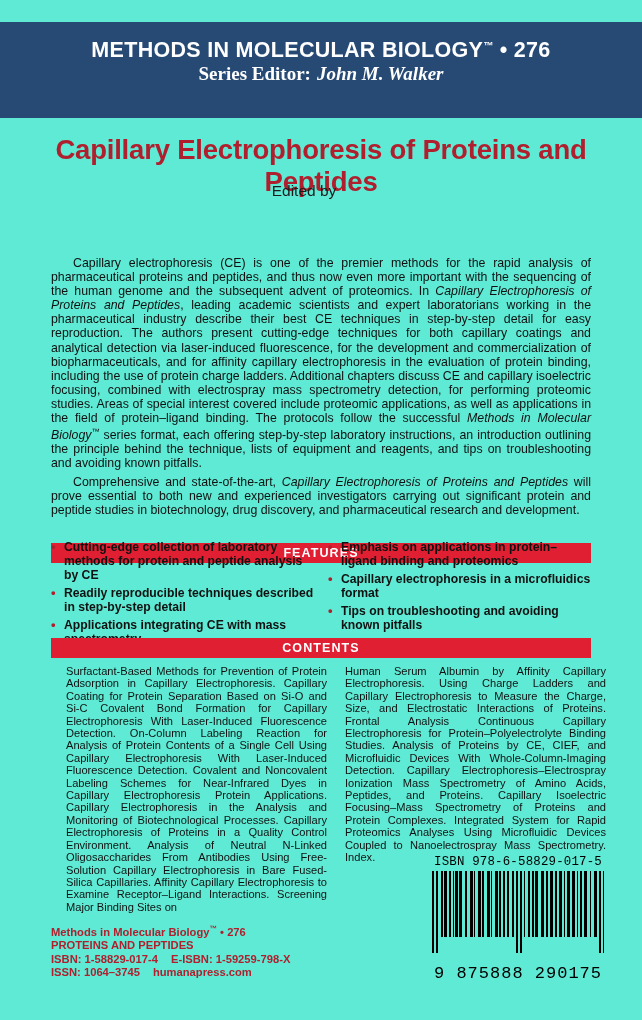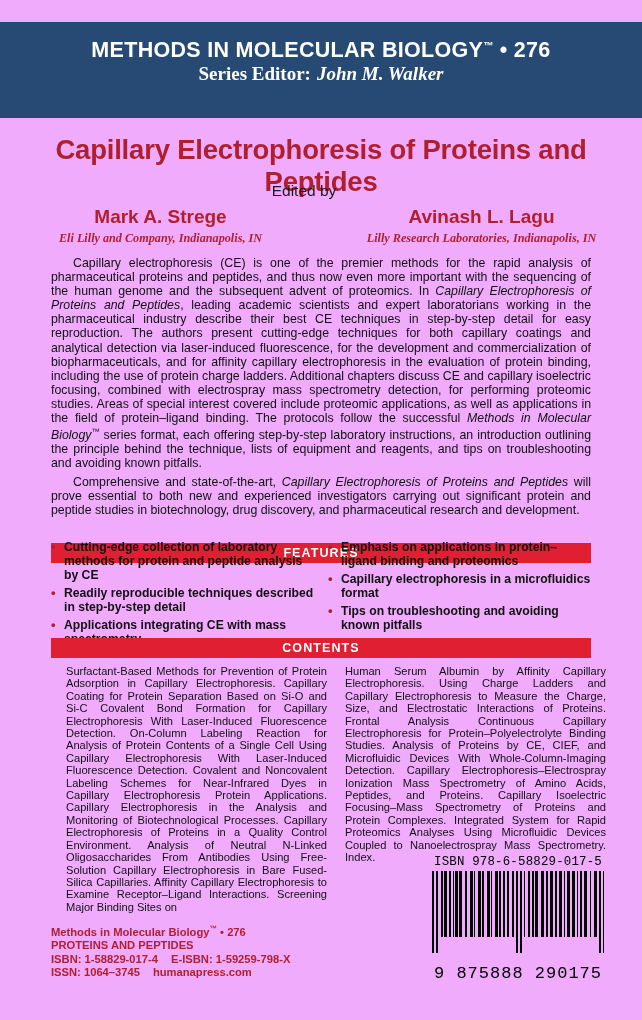--- a/index.html
+++ b/index.html
@@ -10,21 +10,21 @@
     width: 642px;
     height: 1020px;
     background: #ffffff;
     font-family: "Liberation Sans", sans-serif;
     overflow: hidden;
   }
   .cover {
     position: relative;
     width: 642px;
     height: 1020px;
-    background: #f0abfc;
+    background: #5eead4;
     box-sizing: border-box;
   }
 
   
   .top-banner {
     position: absolute;
     top: 22px;
     left: 0;
     width: 642px;
     height: 96px;
@@ -274,30 +274,20 @@
     </div>
     <div class="series-editor">
       <span>Series Editor:</span><span class="name">John M. Walker</span>
     </div>
   </div>
 
   <div class="title">Capillary Electrophoresis of Proteins and Peptides</div>
 
   <div class="edited-by">Edited by</div>
 
-  <div class="editors">
-    <div class="editor-col">
-      <div class="editor-name">Mark A. Strege</div>
-      <div class="editor-affil">Eli Lilly and Company, Indianapolis, IN</div>
-    </div>
-    <div class="editor-col">
-      <div class="editor-name">Avinash L. Lagu</div>
-      <div class="editor-affil">Lilly Research Laboratories, Indianapolis, IN</div>
-    </div>
-  </div>
 
   <div class="blurb">
     <p><span>Capillary electrophoresis (CE) is one of the premier methods for the rapid analysis of pharmaceutical proteins and peptides, and thus now even more important with the sequencing of the human genome and the subsequent advent of proteomics. In </span><i>Capillary Electrophoresis of Proteins and Peptides</i><span>, leading academic scientists and expert laboratorians working in the pharmaceutical industry describe their best CE techniques in step-by-step detail for easy reproduction. The authors present cutting-edge techniques for both capillary coatings and analytical detection via laser-induced fluorescence, for the development and commercialization of biopharmaceuticals, and for affinity capillary electrophoresis in the evaluation of protein binding, including the use of protein charge ladders. Additional chapters discuss CE and capillary isoelectric focusing, combined with electrospray mass spectrometry detection, for performing proteomic studies. Areas of special interest covered include proteomic applications, as well as applications in the field of protein–ligand binding. The protocols follow the successful </span><i>Methods in Molecular Biology</i><span class="tm">™</span><span> series format, each offering step-by-step laboratory instructions, an introduction outlining the principle behind the technique, lists of equipment and reagents, and tips on troubleshooting and avoiding known pitfalls.</span></p>
     <p><span>Comprehensive and state-of-the-art, </span><i>Capillary Electrophoresis of Proteins and Peptides</i><span> will prove essential to both new and experienced investigators carrying out significant protein and peptide studies in biotechnology, drug discovery, and pharmaceutical research and development.</span></p>
   </div>
 
   <div class="redbar redbar-features">FEATURES</div>
 
   <div class="features">
     <div class="feature-col">

